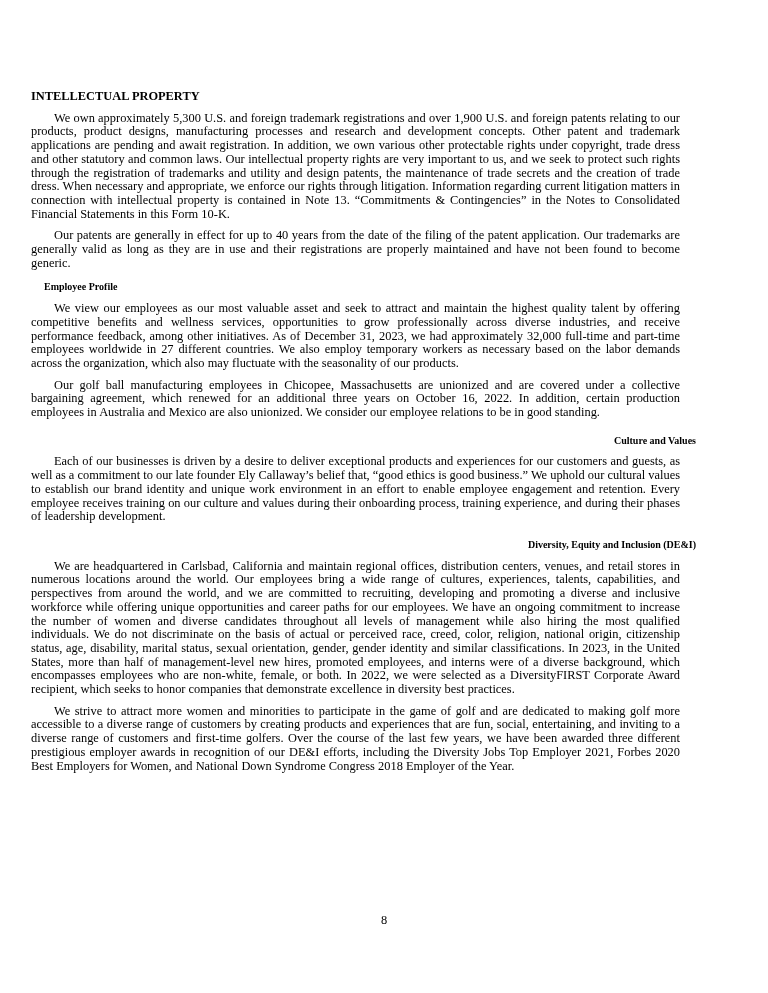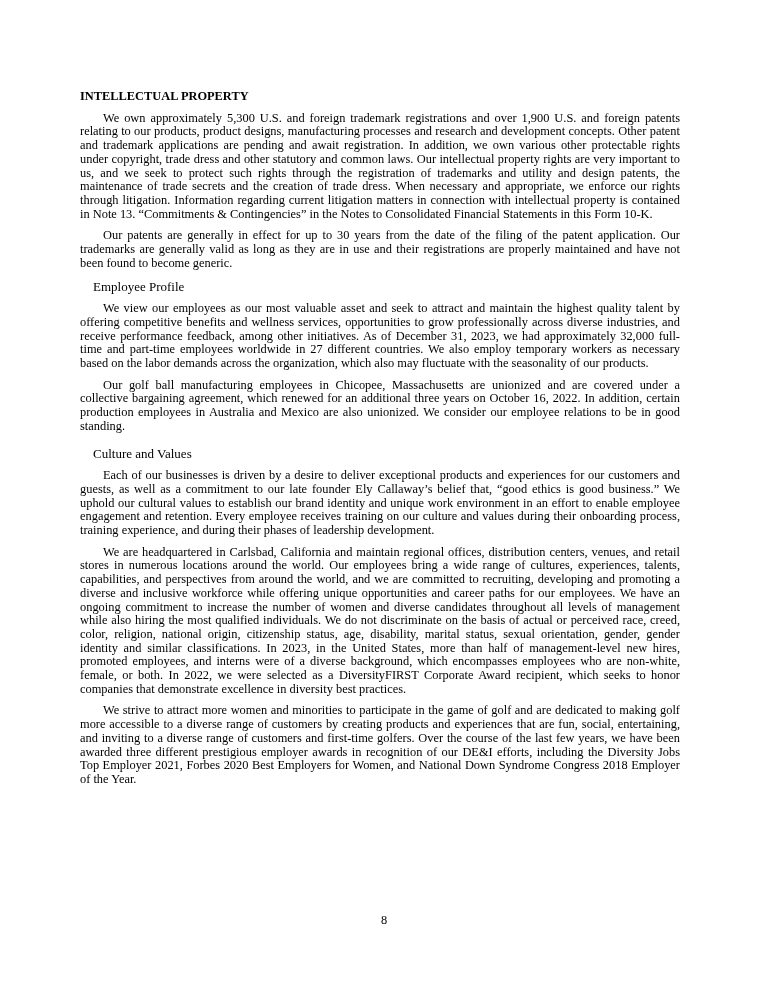--- a/index.html
+++ b/index.html
@@ -7,81 +7,83 @@
     padding: 0;
     background: #ffffff;
   }
   .page {
     position: relative;
     width: 768px;
     height: 975px;
     margin: 0 auto;
     background: #ffffff;
     box-sizing: border-box;
-    padding: 90px 72px 0 80px;
+    padding: 90px 72px 0 31px;
     font-family: "Liberation Serif", serif;
     font-size: 12.4px;
     line-height: 13.7px;
     color: #000000;
     overflow: hidden;
   }
   .heading {
     font-weight: bold;
     text-align: left;
     margin: 11px 0 0 0;
     font-size: 12.4px;
   }
   .heading.first {
     margin-top: 0;
   }
   .subheading {
-    font-weight: normal;
+    font-weight: bold;
     text-align: left;
     margin: 10px 0 0 13px;
-    font-size: 13px;
+    font-size: 10px;
   }
   .para {
     margin: 8px 16px 0 0;
     text-indent: 23px;
     text-align: justify;
   }
   .spacer-lg {
     margin-top: 14px;
+    text-align: right;
   }
   .page-footer {
     position: absolute;
     bottom: 47px;
     left: 0;
     width: 100%;
     text-align: center;
     font-size: 12.4px;
   }
 </style>
 </head>
 <body>
 
 <div class="page">
 
   <div class="heading first">INTELLECTUAL PROPERTY</div>
 
   <p class="para">We own approximately 5,300 U.S. and foreign trademark registrations and over 1,900 U.S. and foreign patents relating to our products, product designs, manufacturing processes and research and development concepts. Other patent and trademark applications are pending and await registration. In addition, we own various other protectable rights under copyright, trade dress and other statutory and common laws. Our intellectual property rights are very important to us, and we seek to protect such rights through the registration of trademarks and utility and design patents, the maintenance of trade secrets and the creation of trade dress. When necessary and appropriate, we enforce our rights through litigation. Information regarding current litigation matters in connection with intellectual property is contained in Note 13. “Commitments &amp; Contingencies” in the Notes to Consolidated Financial Statements in this Form 10-K.</p>
 
-  <p class="para">Our patents are generally in effect for up to 30 years from the date of the filing of the patent application. Our trademarks are generally valid as long as they are in use and their registrations are properly maintained and have not been found to become generic.</p>
+  <p class="para">Our patents are generally in effect for up to 40 years from the date of the filing of the patent application. Our trademarks are generally valid as long as they are in use and their registrations are properly maintained and have not been found to become generic.</p>
 
 
   <div class="subheading">Employee Profile</div>
 
   <p class="para">We view our employees as our most valuable asset and seek to attract and maintain the highest quality talent by offering competitive benefits and wellness services, opportunities to grow professionally across diverse industries, and receive performance feedback, among other initiatives. As of December 31, 2023, we had approximately 32,000 full-time and part-time employees worldwide in 27 different countries. We also employ temporary workers as necessary based on the labor demands across the organization, which also may fluctuate with the seasonality of our products.</p>
 
   <p class="para">Our golf ball manufacturing employees in Chicopee, Massachusetts are unionized and are covered under a collective bargaining agreement, which renewed for an additional three years on October 16, 2022. In addition, certain production employees in Australia and Mexico are also unionized. We consider our employee relations to be in good standing.</p>
 
   <div class="subheading spacer-lg">Culture and Values</div>
 
   <p class="para">Each of our businesses is driven by a desire to deliver exceptional products and experiences for our customers and guests, as well as a commitment to our late founder Ely Callaway’s belief that, “good ethics is good business.” We uphold our cultural values to establish our brand identity and unique work environment in an effort to enable employee engagement and retention. Every employee receives training on our culture and values during their onboarding process, training experience, and during their phases of leadership development.</p>
 
+  <div class="subheading spacer-lg">Diversity, Equity and Inclusion (DE&amp;I)</div>
 
   <p class="para">We are headquartered in Carlsbad, California and maintain regional offices, distribution centers, venues, and retail stores in numerous locations around the world. Our employees bring a wide range of cultures, experiences, talents, capabilities, and perspectives from around the world, and we are committed to recruiting, developing and promoting a diverse and inclusive workforce while offering unique opportunities and career paths for our employees. We have an ongoing commitment to increase the number of women and diverse candidates throughout all levels of management while also hiring the most qualified individuals. We do not discriminate on the basis of actual or perceived race, creed, color, religion, national origin, citizenship status, age, disability, marital status, sexual orientation, gender, gender identity and similar classifications. In 2023, in the United States, more than half of management-level new hires, promoted employees, and interns were of a diverse background, which encompasses employees who are non-white, female, or both. In 2022, we were selected as a DiversityFIRST Corporate Award recipient, which seeks to honor companies that demonstrate excellence in diversity best practices.</p>
 
   <p class="para">We strive to attract more women and minorities to participate in the game of golf and are dedicated to making golf more accessible to a diverse range of customers by creating products and experiences that are fun, social, entertaining, and inviting to a diverse range of customers and first-time golfers. Over the course of the last few years, we have been awarded three different prestigious employer awards in recognition of our DE&amp;I efforts, including the Diversity Jobs Top Employer 2021, Forbes 2020 Best Employers for Women, and National Down Syndrome Congress 2018 Employer of the Year.</p>
 
   <div class="page-footer">8</div>
 
 </div>
 
 </body></html>

